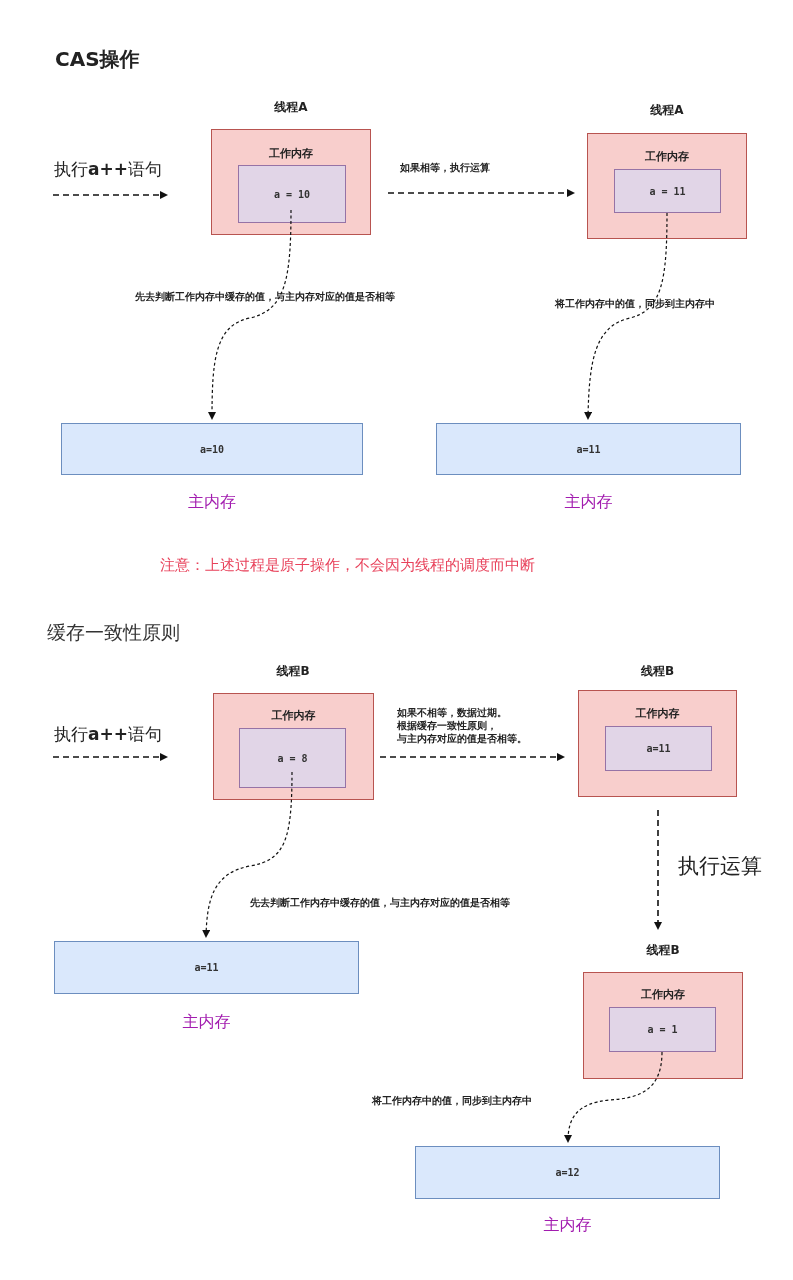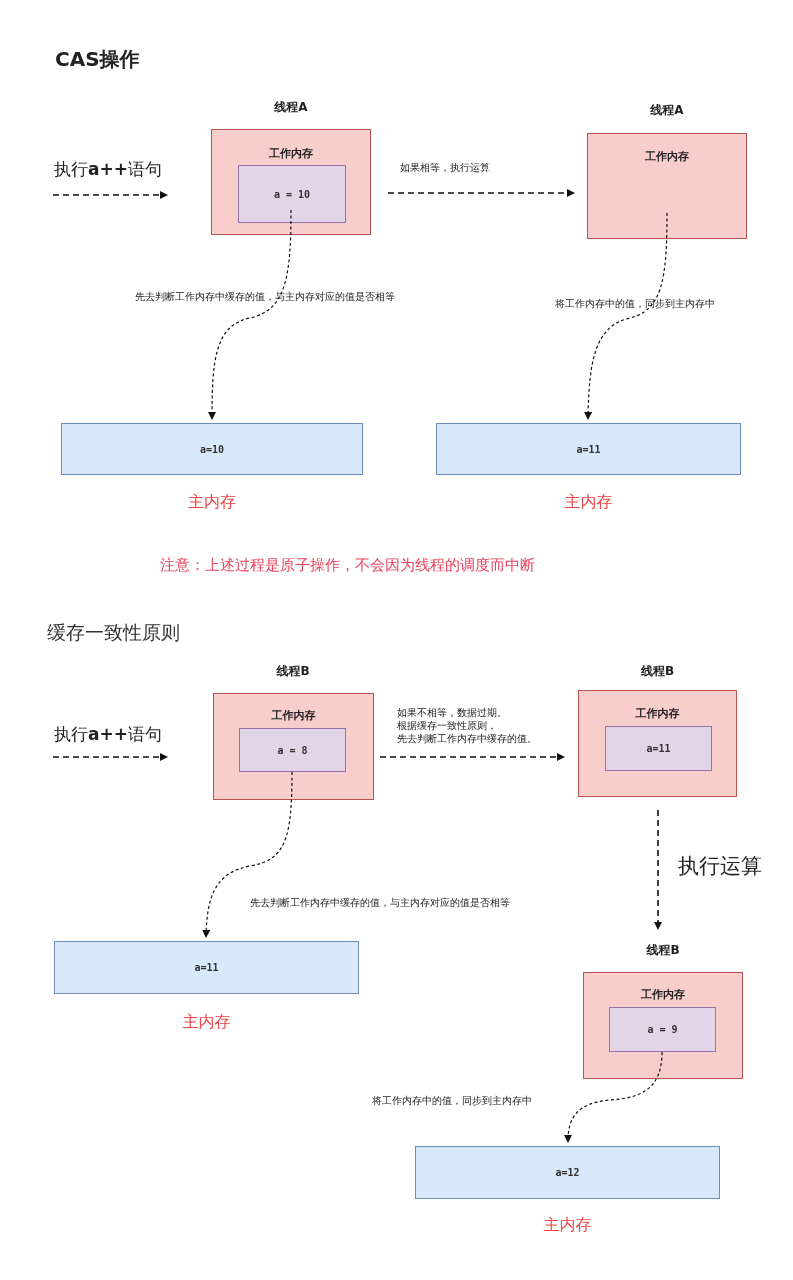--- a/index.html
+++ b/index.html
@@ -11,24 +11,24 @@
   .section-title.serif { font-family: Liberation Mono, monospace; font-size: 19px; color: #333; }
   .thread-label { font-size: 12px; font-weight: bold; text-align: center; white-space: nowrap; }
   .work-box { background: #f8cecc; border: 1.5px solid #b85450; box-sizing: border-box; }
   .work-title { position: absolute; left: 0; right: 0; text-align: center; font-size: 11px; font-weight: bold; }
   .val-box { position: absolute; background: #e1d5e7; border: 1.5px solid #9673a6; box-sizing: border-box;
              display: flex; align-items: center; justify-content: center;
              font-family: "DejaVu Sans Mono", "Liberation Mono", monospace; font-size: 10px; font-weight: bold; color: #333; }
   .main-box { background: #dae8fc; border: 1.5px solid #6c8ebf; box-sizing: border-box;
               display: flex; align-items: center; justify-content: center;
               font-family: "DejaVu Sans Mono", "Liberation Mono", monospace; font-size: 10px; font-weight: bold; color: #333; text-align: right; }
-  .main-label { font-family: "DejaVu Serif", "Liberation Serif", serif; font-size: 16px; color: #ef4444; text-align: center; white-space: nowrap; }
+  .main-label { font-family: "DejaVu Serif", "Liberation Serif", serif; font-size: 16px; color: #a21caf; text-align: center; white-space: nowrap; }
   .exec-label { font-family: "DejaVu Serif", "Liberation Serif", serif; font-size: 17px; white-space: nowrap; color: #222; }
   .exec-label b { font-family: "DejaVu Sans", "Liberation Sans", sans-serif; }
-  .note { font-size: 10px; font-weight: normal; white-space: nowrap; color: #222; line-height: 13px; }
+  .note { font-size: 10px; font-weight: bold; white-space: nowrap; color: #222; line-height: 13px; }
   .warn { font-family: "DejaVu Serif", "Liberation Serif", serif; font-size: 15px; color: #e8415a; white-space: nowrap; }
   .op-label { font-family: "DejaVu Serif", "Liberation Serif", serif; font-size: 21px; white-space: nowrap; color: #222; }
   svg.overlay { position: absolute; left: 0; top: 0; pointer-events: none; }
 </style>
 </head>
 <body>
 
 <div class="abs section-title bold" style="left:55px; top:46px;">CAS操作</div>
 
 <div class="abs exec-label" style="left:54px; top:158px;">
@@ -37,20 +37,21 @@
 
 <div class="abs thread-label" style="left:211px; width:160px; top:99px;">线程A</div>
 <div class="abs work-box" style="left:211px; top:129px; width:160px; height:106px;">
   <div class="work-title" style="top:16px;">工作内存</div>
   <div class="val-box" style="left:26px; top:35px; width:108px; height:58px;">a = 10</div>
 </div>
 
 <div class="abs thread-label" style="left:587px; width:160px; top:102px;">线程A</div>
 <div class="abs work-box" style="left:587px; top:133px; width:160px; height:106px;">
   <div class="work-title" style="top:15px;">工作内存</div>
+  <div class="val-box" style="left:26px; top:35px; width:107px; height:44px;">a = 11</div>
 </div>
 
 <div class="abs note" style="left:400px; top:161px;">如果相等，执行运算</div>
 <div class="abs note" style="left:135px; top:290px;">先去判断工作内存中缓存的值，与主内存对应的值是否相等</div>
 <div class="abs note" style="left:555px; top:297px;">将工作内存中的值，同步到主内存中</div>
 
 <div class="abs main-box" style="left:61px; top:423px; width:302px; height:52px;">a=10</div>
 <div class="abs main-label" style="left:61px; width:302px; top:492px;">主内存</div>
 <div class="abs main-box" style="left:436px; top:423px; width:305px; height:52px;">a=11</div>
 <div class="abs main-label" style="left:436px; width:305px; top:492px;">主内存</div>
@@ -59,46 +60,46 @@
 
 <div class="abs section-title serif" style="left:47px; top:620px;">缓存一致性原则</div>
 
 <div class="abs exec-label" style="left:54px; top:723px;">
   <span>执行</span><b>a++</b><span>语句</span>
 </div>
 
 <div class="abs thread-label" style="left:213px; width:160px; top:663px;">线程B</div>
 <div class="abs work-box" style="left:213px; top:693px; width:161px; height:107px;">
   <div class="work-title" style="top:14px;">工作内存</div>
-  <div class="val-box" style="left:25px; top:34px; width:107px; height:44px;">a = 8</div>
+  <div class="val-box" style="left:25px; top:34px; width:107px; height:60px;">a = 8</div>
 </div>
 
 <div class="abs thread-label" style="left:578px; width:159px; top:663px;">线程B</div>
 <div class="abs work-box" style="left:578px; top:690px; width:159px; height:107px;">
   <div class="work-title" style="top:15px;">工作内存</div>
   <div class="val-box" style="left:26px; top:35px; width:107px; height:45px;">a=11</div>
 </div>
 
 <div class="abs note" style="left:397px; top:706px;">
   <div>如果不相等，数据过期。</div>
   <div>根据缓存一致性原则，</div>
-  <div>先去判断工作内存中缓存的值。</div>
+  <div>与主内存对应的值是否相等。</div>
 </div>
 
 <div class="abs op-label" style="left:678px; top:852px;">执行运算</div>
 
 <div class="abs note" style="left:250px; top:896px;">先去判断工作内存中缓存的值，与主内存对应的值是否相等</div>
 
 <div class="abs main-box" style="left:54px; top:941px; width:305px; height:53px;">a=11</div>
 <div class="abs main-label" style="left:54px; width:305px; top:1012px;">主内存</div>
 
 <div class="abs thread-label" style="left:583px; width:160px; top:942px;">线程B</div>
 <div class="abs work-box" style="left:583px; top:972px; width:160px; height:107px;">
   <div class="work-title" style="top:14px;">工作内存</div>
-  <div class="val-box" style="left:25px; top:34px; width:107px; height:45px;">a = 9</div>
+  <div class="val-box" style="left:25px; top:34px; width:107px; height:45px;">a = 1</div>
 </div>
 
 <div class="abs note" style="left:372px; top:1094px;">将工作内存中的值，同步到主内存中</div>
 
 <div class="abs main-box" style="left:415px; top:1146px; width:305px; height:53px;">a=12</div>
 <div class="abs main-label" style="left:415px; width:305px; top:1215px;">主内存</div>
 
 <svg class="overlay" width="793" height="1280" viewBox="0 0 793 1280">
   <defs>
     <marker id="ah" markerWidth="8" markerHeight="8" refX="6" refY="4" orient="auto" markerUnits="userSpaceOnUse">

